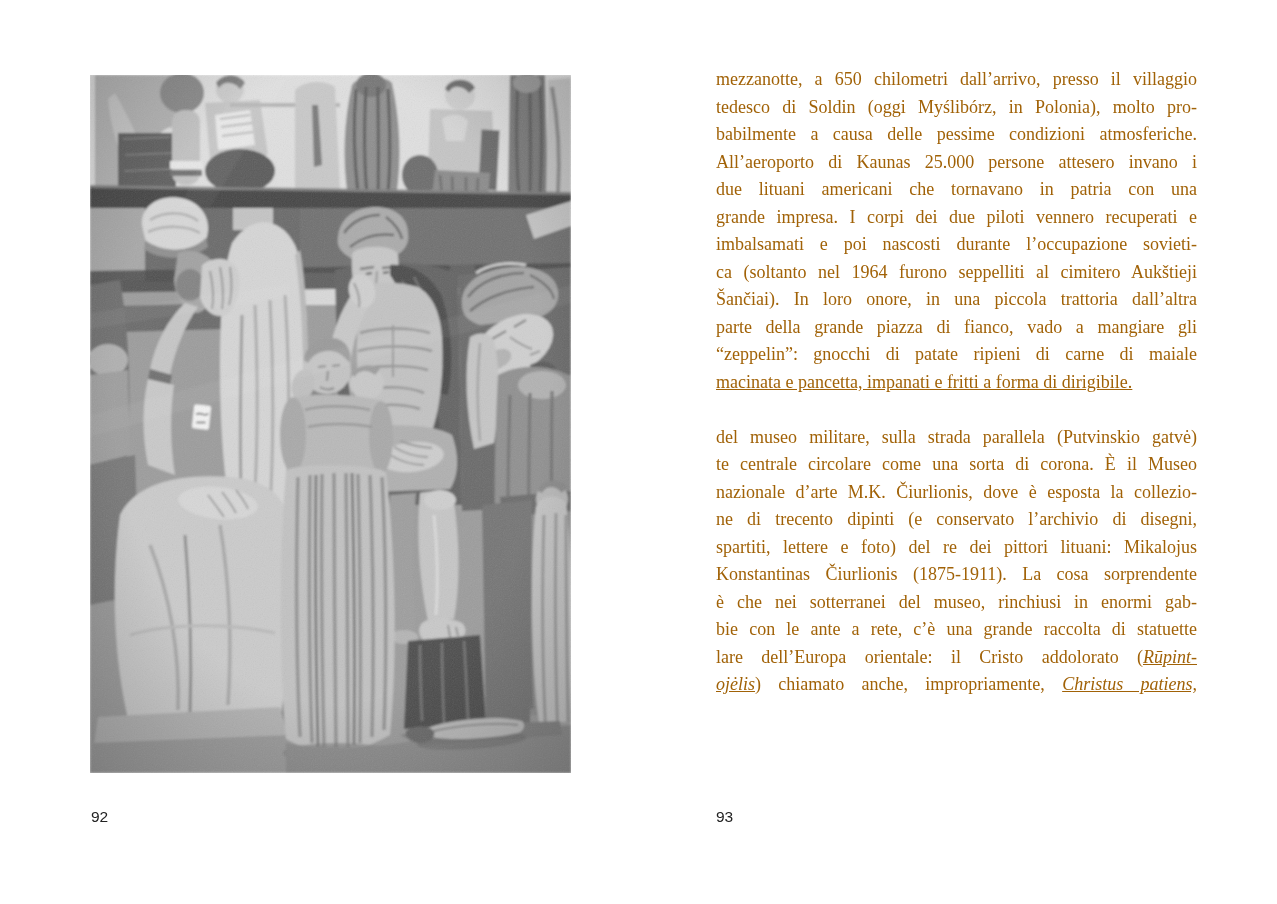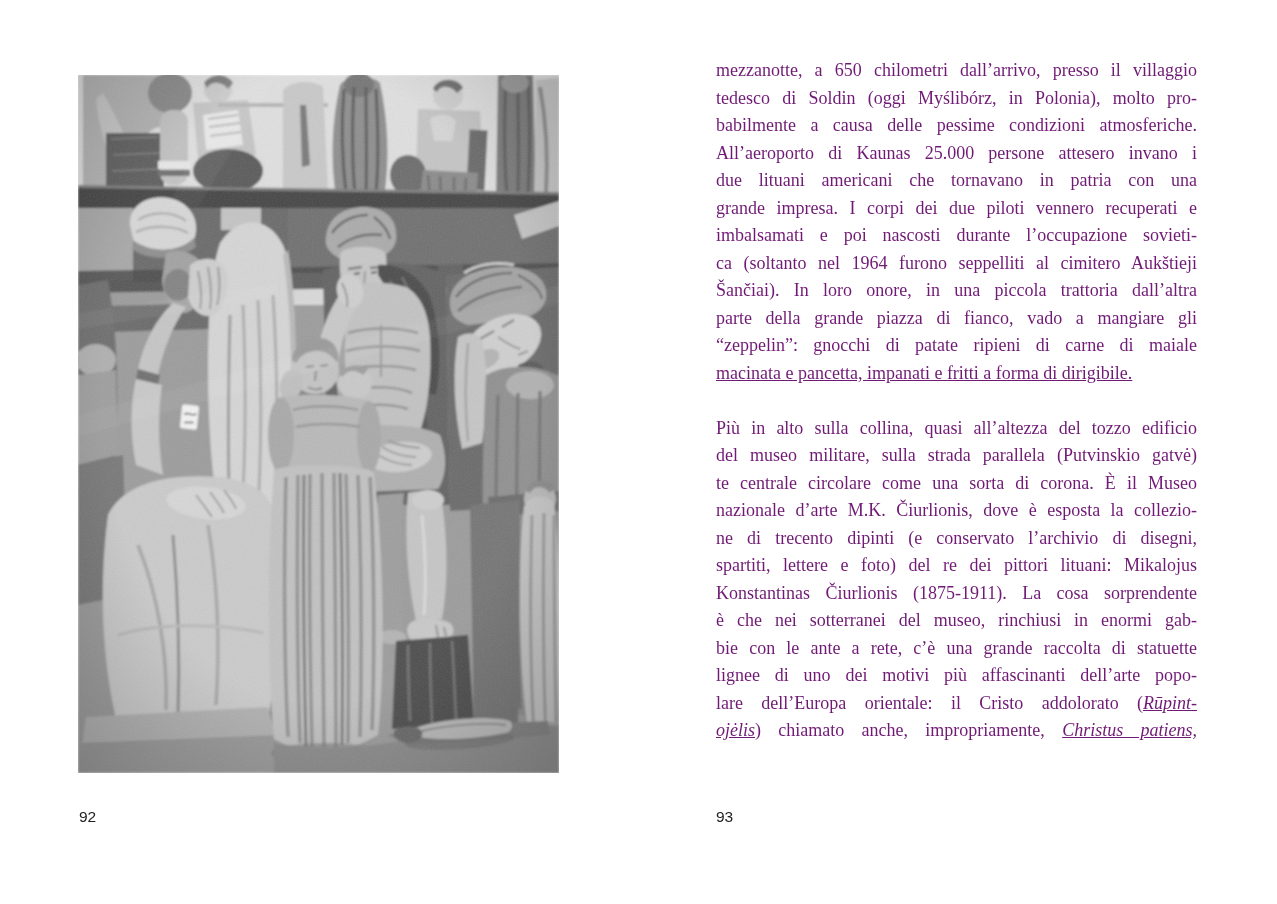--- a/index.html
+++ b/index.html
@@ -2,31 +2,31 @@
 <html><head>
 <meta charset="utf-8">
 <style>
   html,body{margin:0;padding:0;}
   body{
     width:1277px;height:904px;background:#ffffff;
     font-family:"Liberation Serif",serif;
     position:relative;overflow:hidden;
   }
   .page{position:absolute;top:0;height:904px;}
-  .page-left{left:0;width:638px;text-align:right;}
+  .page-left{left:12px;width:638px;text-align:right;}
   .page-right{left:638px;width:639px;}
 
   figure.photo{
     position:absolute;left:78px;top:75px;width:481px;height:698px;margin:0;
   }
   figure.photo svg{display:block;width:100%;height:100%;}
 
   .text-column{
-    position:absolute;left:78px;top:57px;width:481px;
-    font-size:18px;line-height:27.5px;color:#701a75;
+    position:absolute;left:78px;top:66px;width:481px;
+    font-size:18px;line-height:27.5px;color:#a16207;
   }
   .para .line{
     text-align:justify;
     text-align-last:justify;
     height:27.5px;overflow:hidden;white-space:normal;
   }
   .para .line.no-stretch{text-align-last:auto;text-decoration:underline;}
   .para + .para{margin-top:27.5px;}
   .para i{font-style:italic;text-decoration:underline;}
 
@@ -276,30 +276,28 @@
           <div class="line"><span>due lituani americani che tornavano in patria con una</span></div>
           <div class="line"><span>grande impresa. I corpi dei due piloti vennero recuperati e</span></div>
           <div class="line"><span>imbalsamati e poi nascosti durante l’occupazione sovieti-</span></div>
           <div class="line"><span>ca (soltanto nel 1964 furono seppelliti al cimitero Aukštieji</span></div>
           <div class="line"><span>Šančiai). In loro onore, in una piccola trattoria dall’altra</span></div>
           <div class="line"><span>parte della grande piazza di fianco, vado a mangiare gli</span></div>
           <div class="line"><span>“zeppelin”: gnocchi di patate ripieni di carne di maiale</span></div>
           <div class="line no-stretch"><span>macinata e pancetta, impanati e fritti a forma di dirigibile.</span></div>
         </div>
         <div class="para">
-          <div class="line"><span>Più in alto sulla collina, quasi all’altezza del tozzo edificio</span></div>
           <div class="line"><span>del museo militare, sulla strada parallela (Putvinskio gatvė)</span></div>
           <div class="line"><span>te centrale circolare come una sorta di corona. È il Museo</span></div>
           <div class="line"><span>nazionale d’arte M.K. Čiurlionis, dove è esposta la collezio-</span></div>
           <div class="line"><span>ne di trecento dipinti (e conservato l’archivio di disegni,</span></div>
           <div class="line"><span>spartiti, lettere e foto) del re dei pittori lituani: Mikalojus</span></div>
           <div class="line"><span>Konstantinas Čiurlionis (1875-1911). La cosa sorprendente</span></div>
           <div class="line"><span>è che nei sotterranei del museo, rinchiusi in enormi gab-</span></div>
           <div class="line"><span>bie con le ante a rete, c’è una grande raccolta di statuette</span></div>
-          <div class="line"><span>lignee di uno dei motivi più affascinanti dell’arte popo-</span></div>
           <div class="line"><span>lare dell’Europa orientale: il Cristo addolorato (</span><i>Rūpint-</i></div>
           <div class="line"><i>ojėlis</i><span>) chiamato anche, impropriamente, </span><i>Christus patiens,</i></div>
         </div>
       </div>
     <div class="folio folio-right">93</div>
   </div>
 
 </div>
 
 </body></html>

